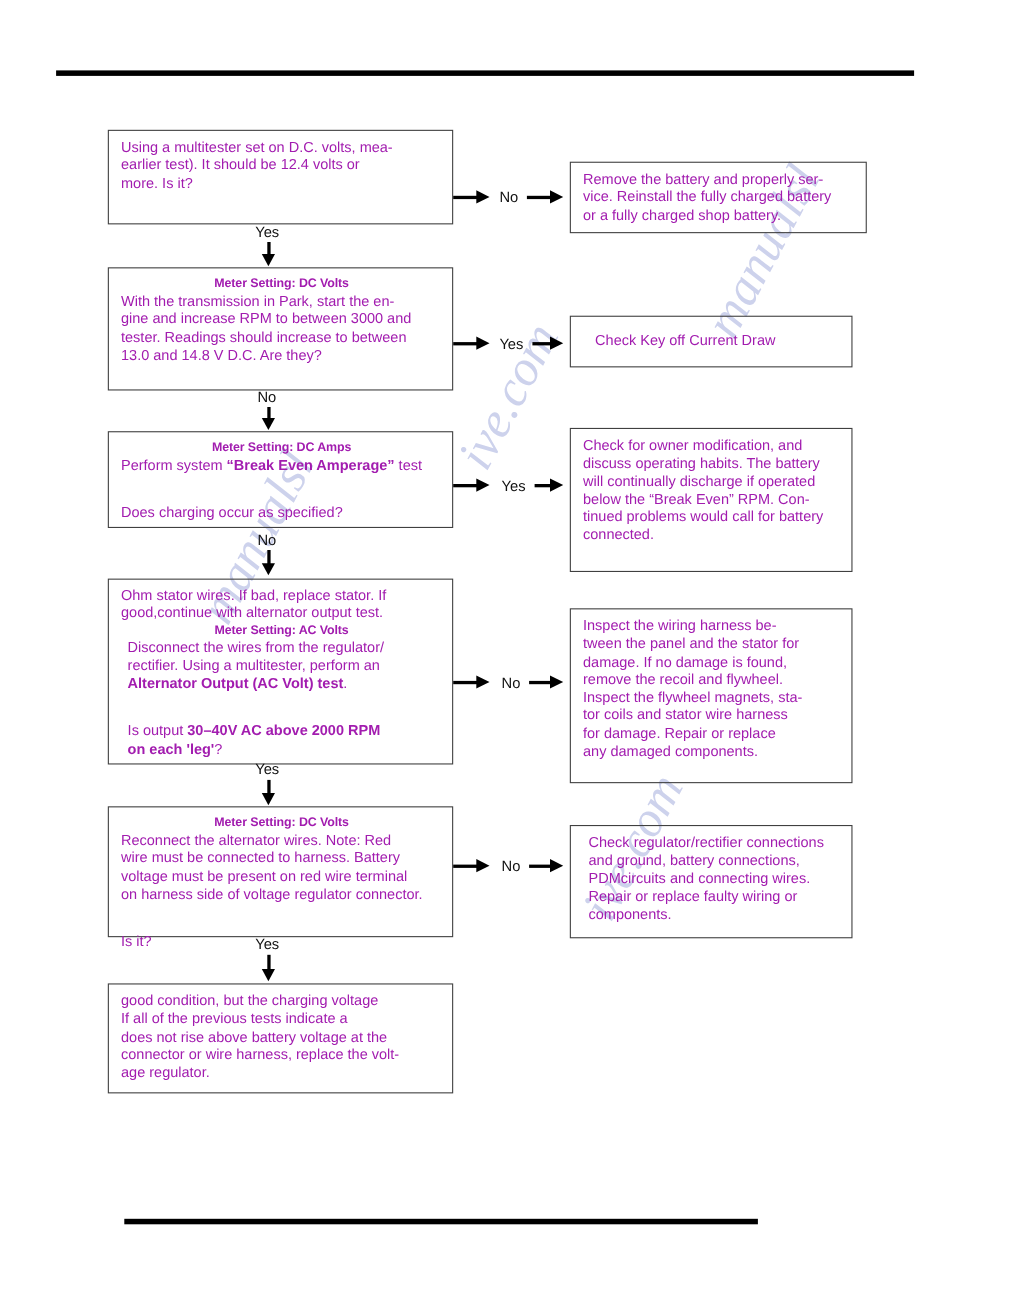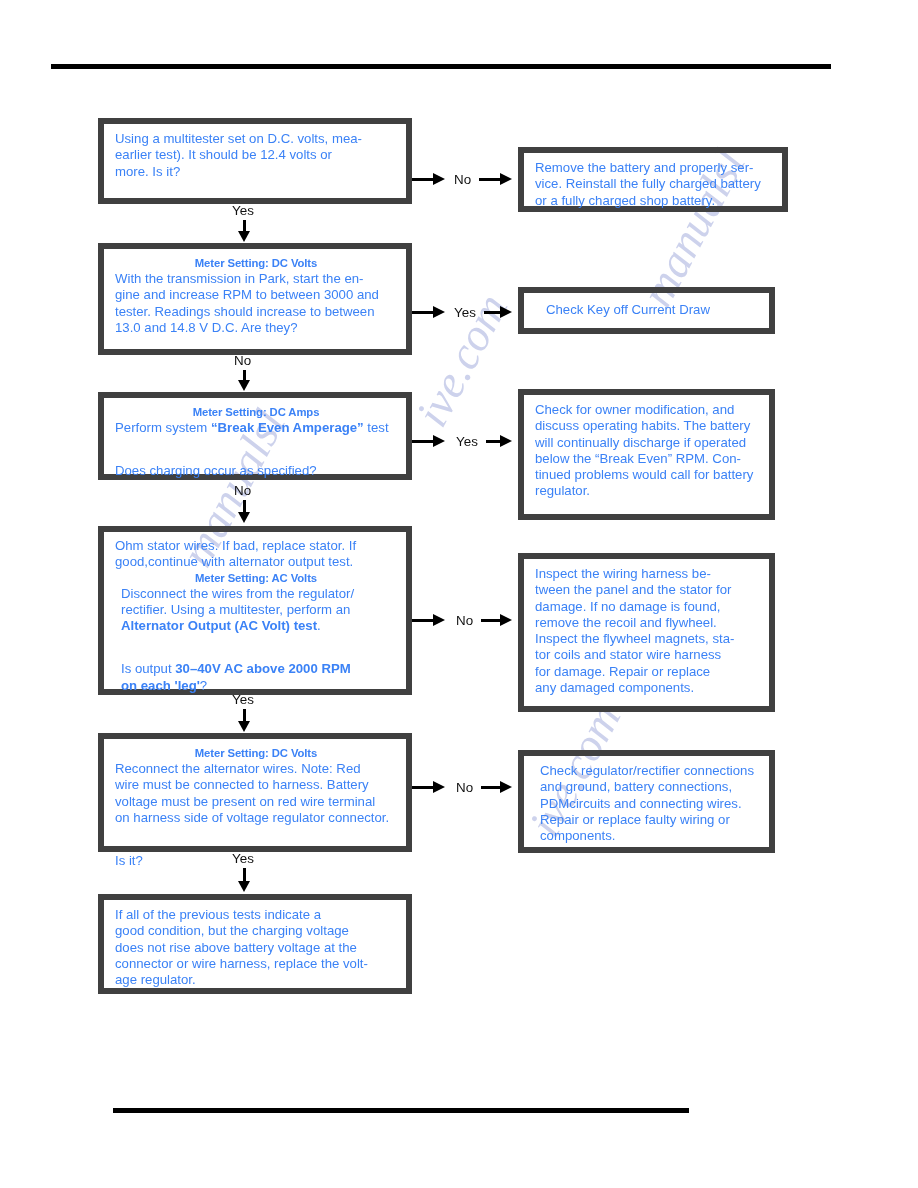--- a/index.html
+++ b/index.html
@@ -45,26 +45,26 @@
     transform-origin: left top;
   }
   .wm1 { left: 30px;  top: 250px; transform: rotate(-62deg); }
   .wm2 { left: 265px; top: 110px; transform: rotate(-62deg); }
   .wm3 { left: 490px; top: -10px; transform: rotate(-62deg); }
   .wm4 { left: 378px; top: 520px; transform: rotate(-62deg); }
 
   
   .fbox {
     position: absolute;
-    border: 6px solid #404040;
+    border: 1px solid #404040;
     background: transparent;
     padding: 7px 9px 7px 11px;
     font-size: 13.2px;
     line-height: 16.3px;
-    color: #3b82f6;
+    color: #a21caf;
   }
   .fbox p { margin: 0; }
   .fbox p.gap { margin-top: 27px; }
   .meter {
     text-align: center;
     font-weight: bold;
     font-size: 11.3px;
     line-height: 15px;
     margin: 0 0 1px 0;
     letter-spacing: -0.1px;
@@ -205,22 +205,22 @@
   <div class="htri" style="left:433px; top:781px;"></div>
   <div class="lbl" style="left:456px; top:780px;">No</div>
   <div class="hline" style="left:481px; top:786px; width:20px;"></div>
   <div class="htri" style="left:500px; top:781px;"></div>
 
   <div class="lbl" style="left:232px; top:851px;">Yes</div>
   <div class="vline" style="left:243px; top:868px; height:16px;"></div>
   <div class="vtri" style="left:238px; top:881px;"></div>
 
   <div class="fbox lbox" style="top:894px; height:100px;">
+    <p>good condition, but the charging voltage</p>
     <p>If all of the previous tests indicate a</p>
-    <p>good condition, but the charging voltage</p>
     <p>does not rise above battery voltage at the</p>
     <p>connector or wire harness, replace the volt-</p>
     <p>age regulator.</p>
   </div>
 
   <div class="fbox rbox" style="top:147px; width:270px; height:65px;">
     <p>Remove the battery and properly ser-</p>
     <p>vice.  Reinstall the fully charged battery</p>
     <p>or a fully charged shop battery.</p>
   </div>
@@ -228,21 +228,21 @@
   <div class="fbox rbox" style="top:287px; width:257px; height:47px; display:flex; align-items:center; padding-left:22px;">
     <p>Check Key off Current Draw</p>
   </div>
 
   <div class="fbox rbox" style="top:389px; width:257px; height:131px;">
     <p>Check for owner modification, and</p>
     <p>discuss operating habits.  The battery</p>
     <p>will continually discharge if operated</p>
     <p>below the “Break Even” RPM.  Con-</p>
     <p>tinued problems would call for battery</p>
-    <p>regulator.</p>
+    <p>connected.</p>
   </div>
 
   <div class="fbox rbox" style="top:553px; width:257px; height:159px;">
     <p>Inspect the wiring harness be-</p>
     <p>tween the panel and the stator for</p>
     <p>damage.  If no damage is found,</p>
     <p>remove the recoil and flywheel.</p>
     <p>Inspect the flywheel magnets, sta-</p>
     <p>tor coils and stator wire harness</p>
     <p>for damage.  Repair or replace</p>

